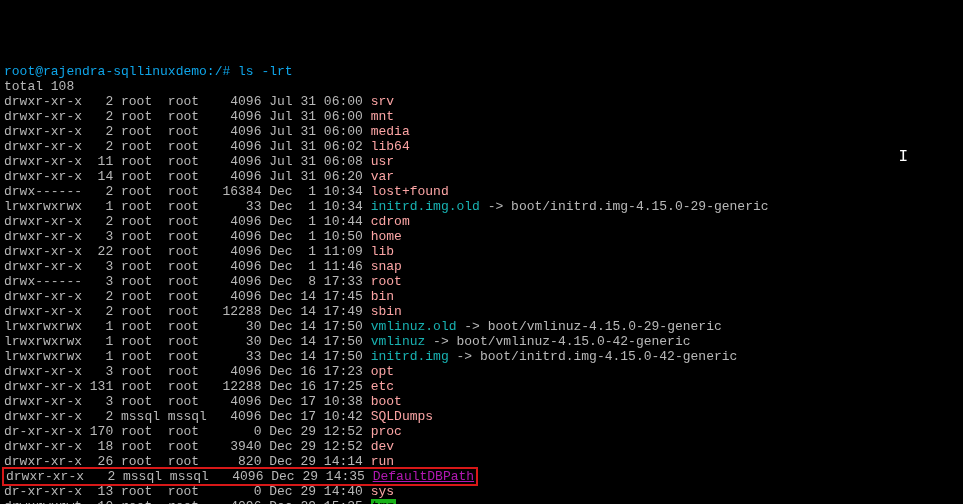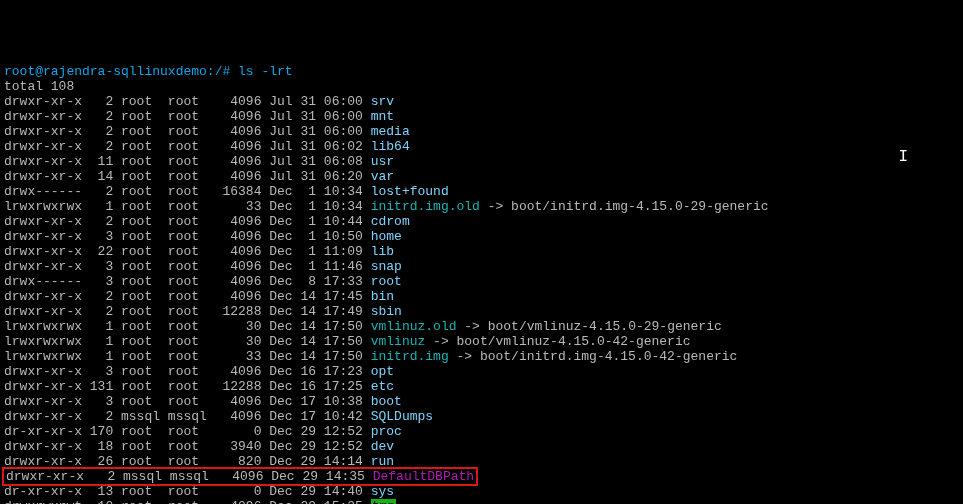--- a/index.html
+++ b/index.html
@@ -10,22 +10,22 @@
     font-size: 13px;
     line-height: 15px;
     padding: 4px;
     width: 963px;
     height: 504px;
     overflow: hidden;
     white-space: pre;
   }
   .white { color: #0ea5e9; }
   .cyan { color: #18b2b2; }
-  .blue { color: #7dd3fc; }
-  .magenta { color: #b218b2; }
+  .blue { color: #fca5a5; }
+  .magenta { color: #b218b2; text-decoration: underline; }
   .green-bg { background: #18b218; color: #000; padding: 0 1px; }
   .highlight-box { border: 2px solid #d81818; display: inline-block; padding: 0 2px; margin: -2px; }
   .text-cursor { color: #fff; position: absolute; right: 55px; top: 150px; font-size: 16px; }
 </style>
 </head>
 <body>
 
 
 
 <div><div><span class="white">root@rajendra-sqllinuxdemo:/#</span> <span class="white">ls -lrt</span></div><div>total 108</div><div id="listing"><div>drwxr-xr-x   2 root  root    4096 Jul 31 06:00 <span class="blue">srv</span></div><div>drwxr-xr-x   2 root  root    4096 Jul 31 06:00 <span class="blue">mnt</span></div><div>drwxr-xr-x   2 root  root    4096 Jul 31 06:00 <span class="blue">media</span></div><div>drwxr-xr-x   2 root  root    4096 Jul 31 06:02 <span class="blue">lib64</span></div><div>drwxr-xr-x  11 root  root    4096 Jul 31 06:08 <span class="blue">usr</span></div><div>drwxr-xr-x  14 root  root    4096 Jul 31 06:20 <span class="blue">var</span></div><div>drwx------   2 root  root   16384 Dec  1 10:34 <span class="blue">lost+found</span></div><div>lrwxrwxrwx   1 root  root      33 Dec  1 10:34 <span class="cyan">initrd.img.old</span><span> -&gt; boot/initrd.img-4.15.0-29-generic</span></div><div>drwxr-xr-x   2 root  root    4096 Dec  1 10:44 <span class="blue">cdrom</span></div><div>drwxr-xr-x   3 root  root    4096 Dec  1 10:50 <span class="blue">home</span></div><div>drwxr-xr-x  22 root  root    4096 Dec  1 11:09 <span class="blue">lib</span></div><div>drwxr-xr-x   3 root  root    4096 Dec  1 11:46 <span class="blue">snap</span></div><div>drwx------   3 root  root    4096 Dec  8 17:33 <span class="blue">root</span></div><div>drwxr-xr-x   2 root  root    4096 Dec 14 17:45 <span class="blue">bin</span></div><div>drwxr-xr-x   2 root  root   12288 Dec 14 17:49 <span class="blue">sbin</span></div><div>lrwxrwxrwx   1 root  root      30 Dec 14 17:50 <span class="cyan">vmlinuz.old</span><span> -&gt; boot/vmlinuz-4.15.0-29-generic</span></div><div>lrwxrwxrwx   1 root  root      30 Dec 14 17:50 <span class="cyan">vmlinuz</span><span> -&gt; boot/vmlinuz-4.15.0-42-generic</span></div><div>lrwxrwxrwx   1 root  root      33 Dec 14 17:50 <span class="cyan">initrd.img</span><span> -&gt; boot/initrd.img-4.15.0-42-generic</span></div><div>drwxr-xr-x   3 root  root    4096 Dec 16 17:23 <span class="blue">opt</span></div><div>drwxr-xr-x 131 root  root   12288 Dec 16 17:25 <span class="blue">etc</span></div><div>drwxr-xr-x   3 root  root    4096 Dec 17 10:38 <span class="blue">boot</span></div><div>drwxr-xr-x   2 mssql mssql   4096 Dec 17 10:42 <span class="blue">SQLDumps</span></div><div>dr-xr-xr-x 170 root  root       0 Dec 29 12:52 <span class="blue">proc</span></div><div>drwxr-xr-x  18 root  root    3940 Dec 29 12:52 <span class="blue">dev</span></div><div>drwxr-xr-x  26 root  root     820 Dec 29 14:14 <span class="blue">run</span></div><div><span class="highlight-box">drwxr-xr-x   2 mssql mssql   4096 Dec 29 14:35 <span class="magenta">DefaultDBPath</span></span></div><div>dr-xr-xr-x  13 root  root       0 Dec 29 14:40 <span class="blue">sys</span></div><div>drwxrwxrwt  10 root  root    4096 Dec 29 15:35 <span class="green-bg">tmp</span></div></div></div>

